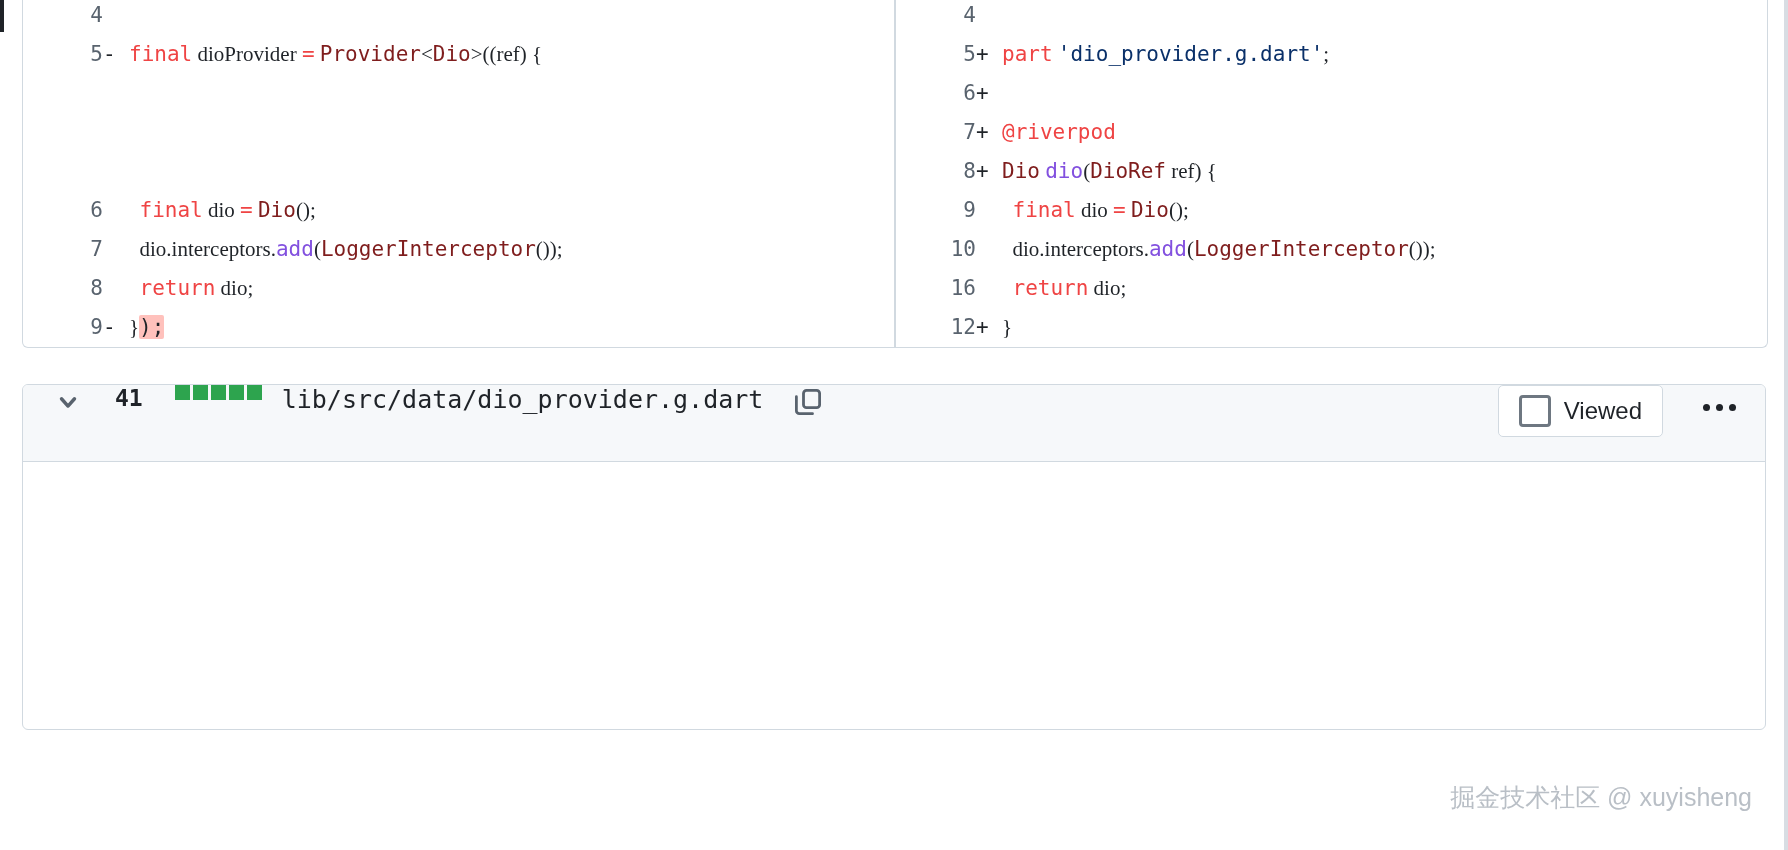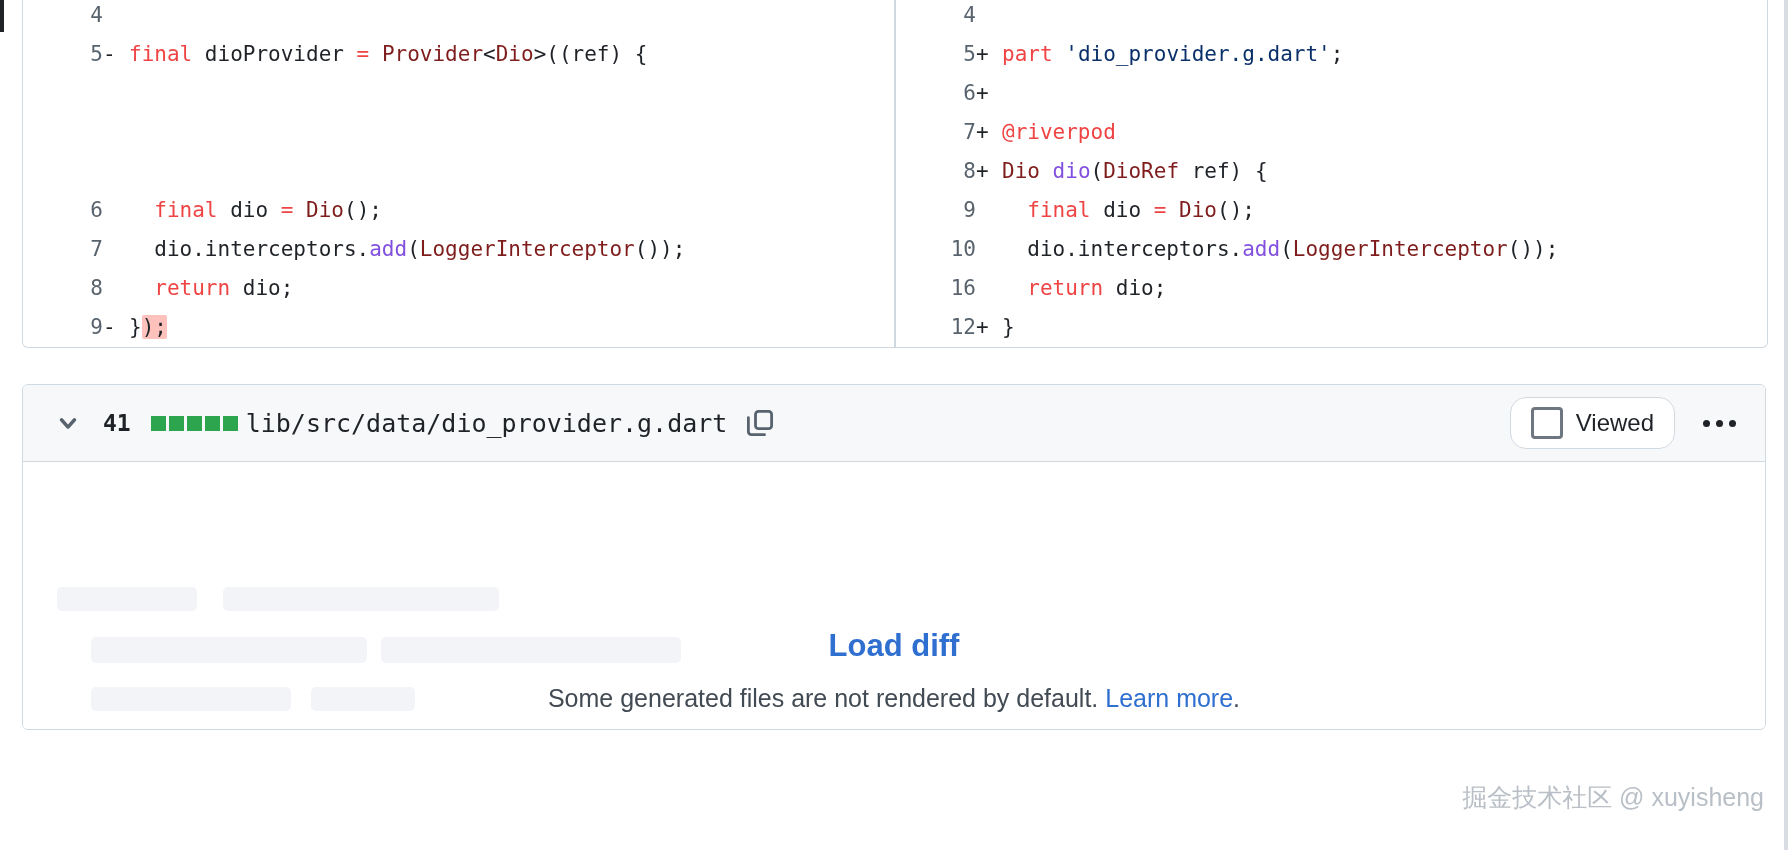--- a/index.html
+++ b/index.html
@@ -36,31 +36,31 @@
   .code .mk{display:inline-block;width:26px;color:#1f2328;}
   .divider{width:2px;background:#d1d9e0;padding:0;}
 
   .wordhl-del{background:#ffc1bc;border-radius:2px;}
 
   
   .kw{color:#ef4444;}        
   .type{color:#7f1d1d;}      
   .fn{color:#8250df;}        
   .str{color:#0a3069;}       
-  .pl{color:#1f2328;}
+  .pl{color:#1f2328;font-family:Liberation Serif, serif;}
 
   
   .file-card{
     position:absolute;left:22px;top:384px;width:1742px;height:344px;
     border:1px solid #d1d9e0;border-radius:6px;background:#ffffff;
     overflow:hidden;
   }
   .file-head{
     height:76px;background:#f6f8fa;border-bottom:1px solid #d1d9e0;
-    display:flex;align-items:center;padding:0 18px 0 28px;gap:0;
+    display:flex;align-items:flex-start;padding:0 18px 0 28px;gap:12px;
   }
   .chev{
     width:34px;height:34px;display:flex;align-items:center;justify-content:center;
     color:#59636e;flex:none;
   }
   .chev svg{display:block;}
   .changes-count{
     font-family:"DejaVu Sans Mono","Liberation Mono",monospace;
     font-size:23px;font-weight:bold;color:#1f2328;margin-left:18px;flex:none;
   }
@@ -70,21 +70,21 @@
     font-family:"DejaVu Sans Mono","Liberation Mono",monospace;
     font-size:25px;color:#1f2328;margin-left:8px;white-space:nowrap;flex:none;
   }
   .copy-btn{
     margin-left:16px;width:34px;height:34px;display:flex;align-items:center;
     justify-content:center;color:#59636e;flex:none;
   }
   .spacer{flex:1 1 auto;}
   .viewed-btn{
     display:flex;align-items:center;gap:13px;
-    height:50px;padding:0 20px;border:1px solid #d1d9e0;border-radius:16px;
+    height:50px;padding:0 20px;border:1px solid #d1d9e0;border-radius:5px;
     background:#ffffff;flex:none;
   }
   .viewed-box{
     width:26px;height:26px;border:3px solid #6e7781;border-radius:4px;background:#fff;
     flex:none;
   }
   .viewed-label{font-size:24px;color:#1f2328;white-space:nowrap;}
   .kebab{
     margin-left:22px;margin-right:6px;width:44px;height:44px;display:flex;
     align-items:center;justify-content:center;gap:6px;color:#1f2328;flex:none;
@@ -106,21 +106,21 @@
     font-size:31px;font-weight:bold;color:#2f6fd0;
   }
   .gen-note{
     position:absolute;left:0;right:0;top:222px;text-align:center;
     font-size:25px;color:#424a53;
   }
   .gen-note a{color:#2f6fd0;text-decoration:none;}
 
   
   .watermark{
-    position:absolute;right:24px;bottom:36px;
+    position:absolute;right:36px;bottom:36px;
     font-size:25px;color:#b9bfc6;white-space:nowrap;
     text-shadow:0 1px 0 #ffffff;
   }
   
   .edge{position:absolute;right:0;top:0;width:4px;height:850px;background:#d8dde3;}
   .edge2{position:absolute;left:0;top:0;width:4px;height:32px;background:#1f2328;}
 </style>
 </head>
 <body>
 
@@ -234,33 +234,18 @@
         <div class="viewed-label">Viewed</div>
       </div>
 
       <div class="kebab">
         <span></span>
         <span></span>
         <span></span>
       </div>
     </div>
 
-    <div class="file-body">
-      <div class="sk a"></div>
-      <div class="sk b"></div>
-      <div class="sk c"></div>
-      <div class="sk d"></div>
-      <div class="sk e"></div>
-      <div class="sk f"></div>
-
-      <div class="load-diff">Load diff</div>
-
-      <div class="gen-note">
-        <span>Some generated files are not rendered by default.</span>
-        <a href="#">Learn more</a><span>.</span>
-      </div>
-    </div>
   </div>
 
   <div class="watermark">掘金技术社区 @ xuyisheng</div>
 
   <div class="edge"></div>
 </div>
 
 </body></html>

